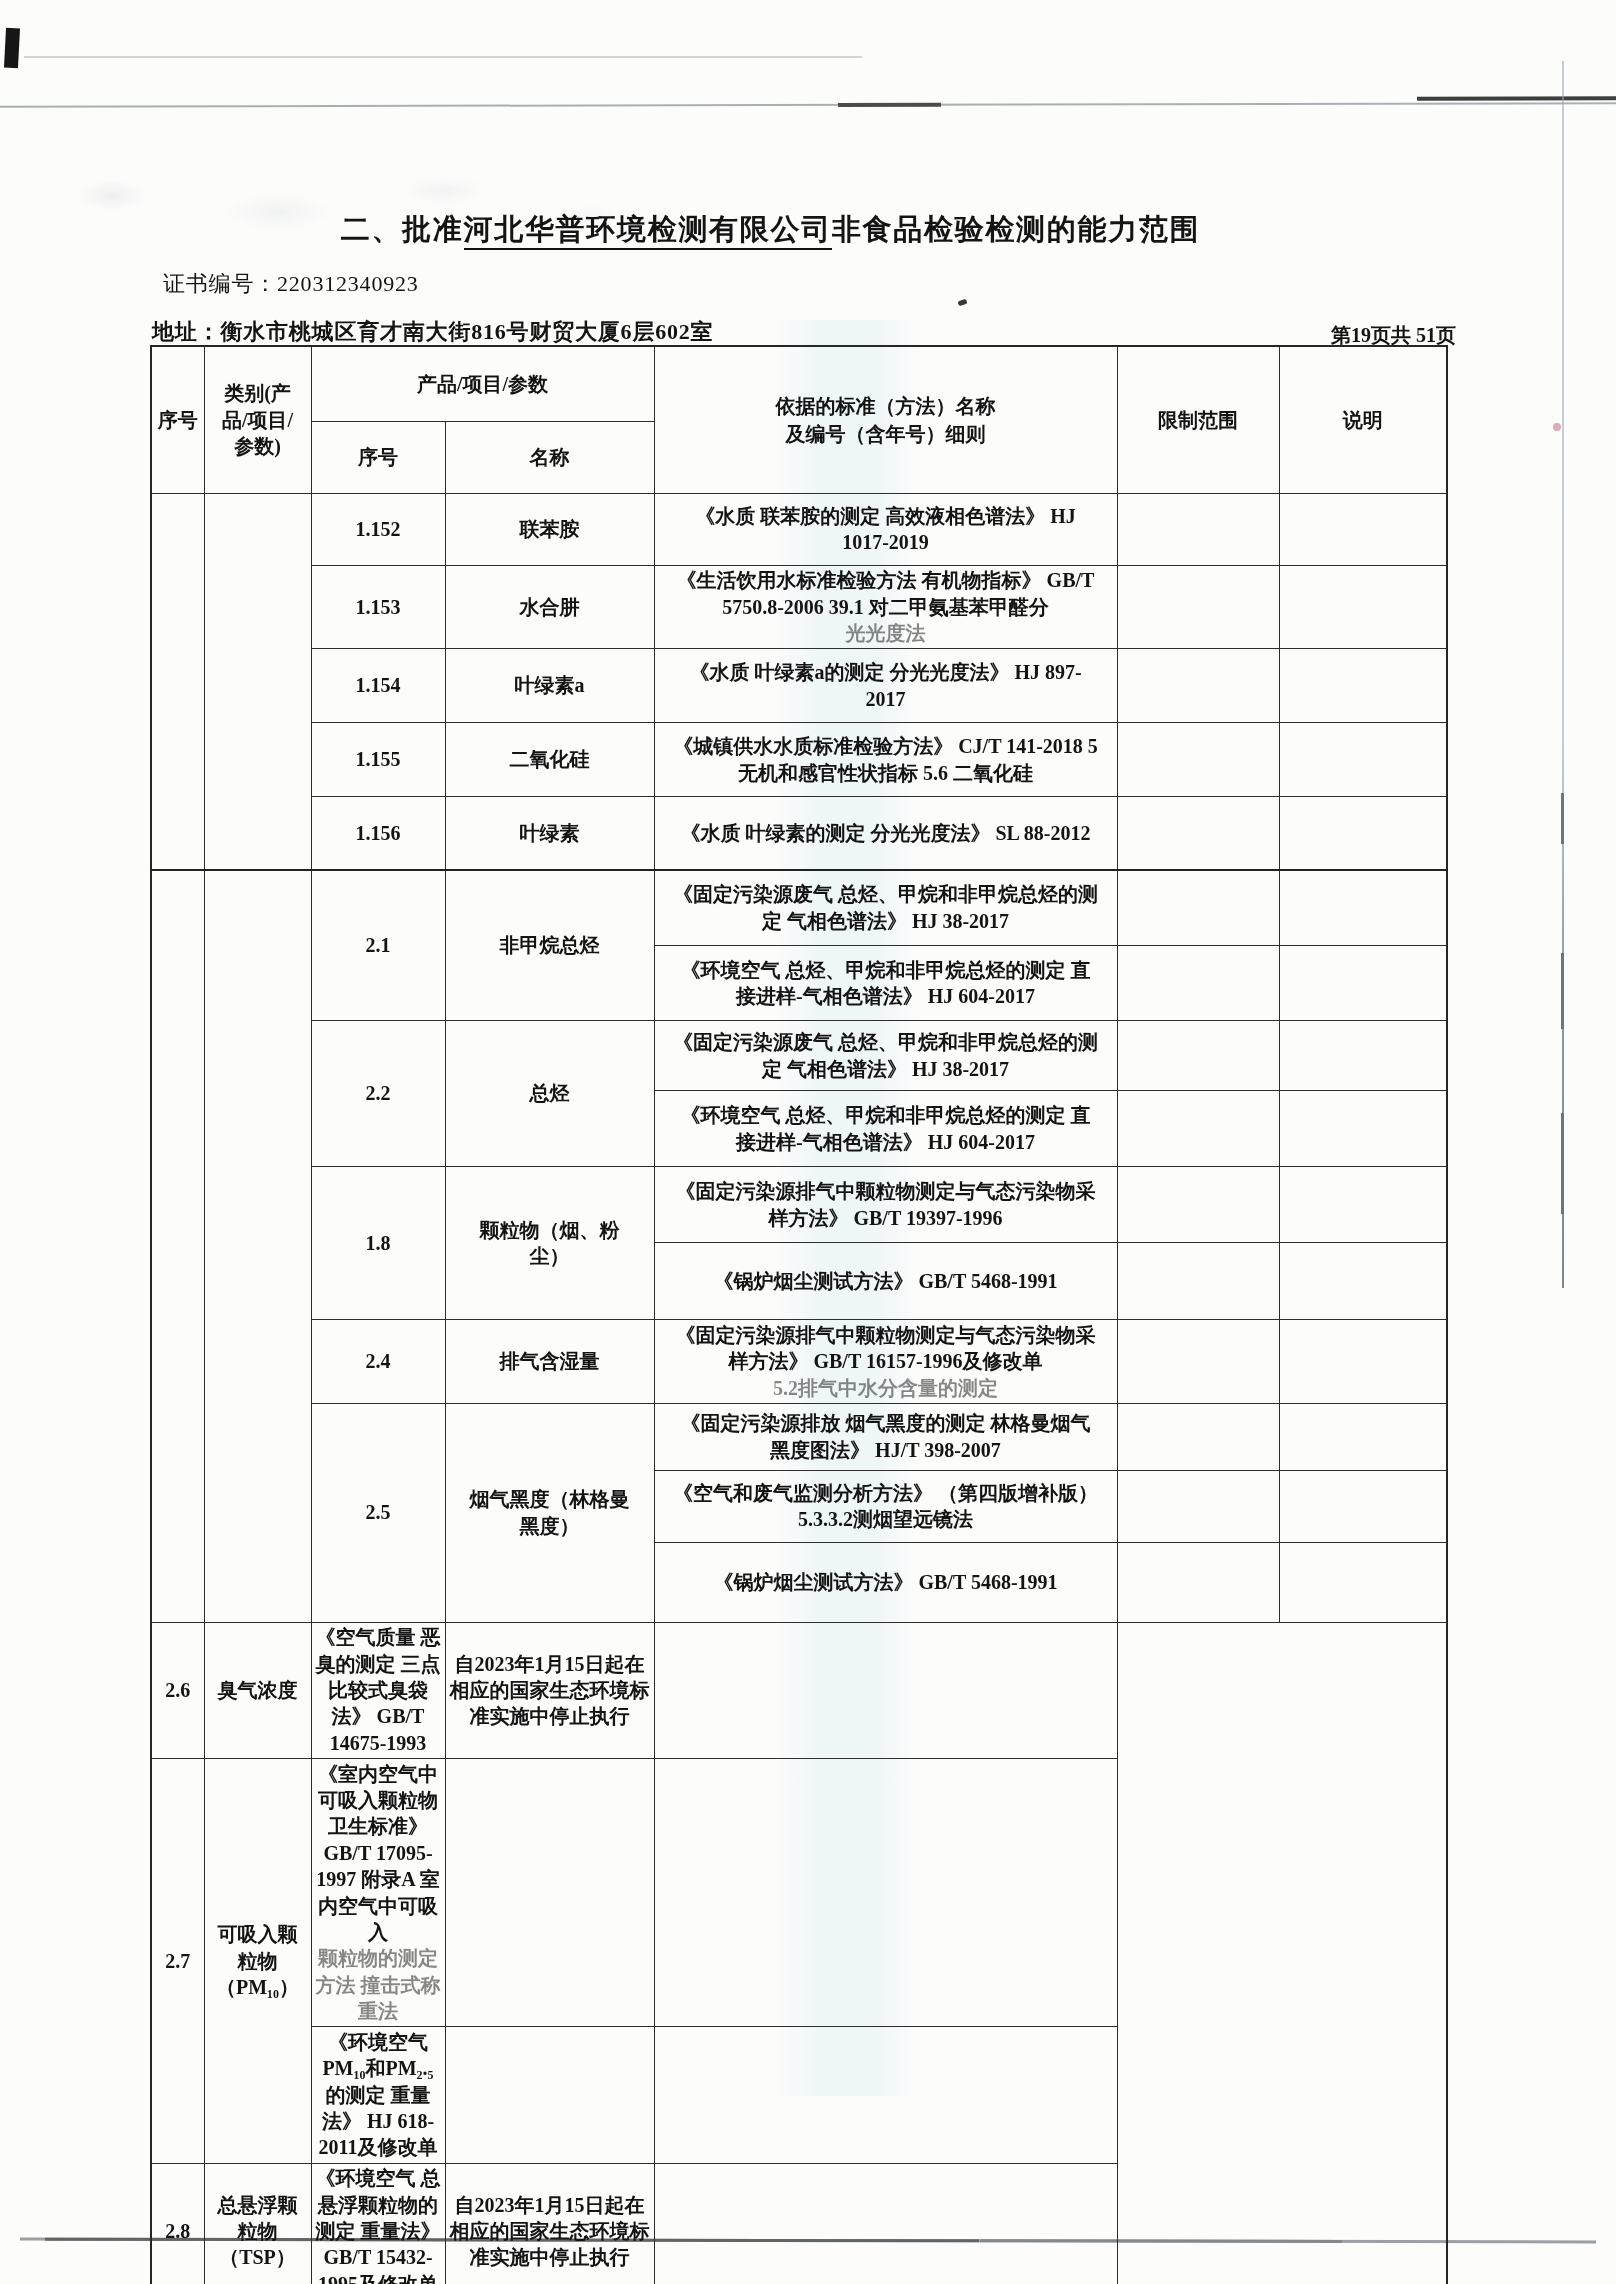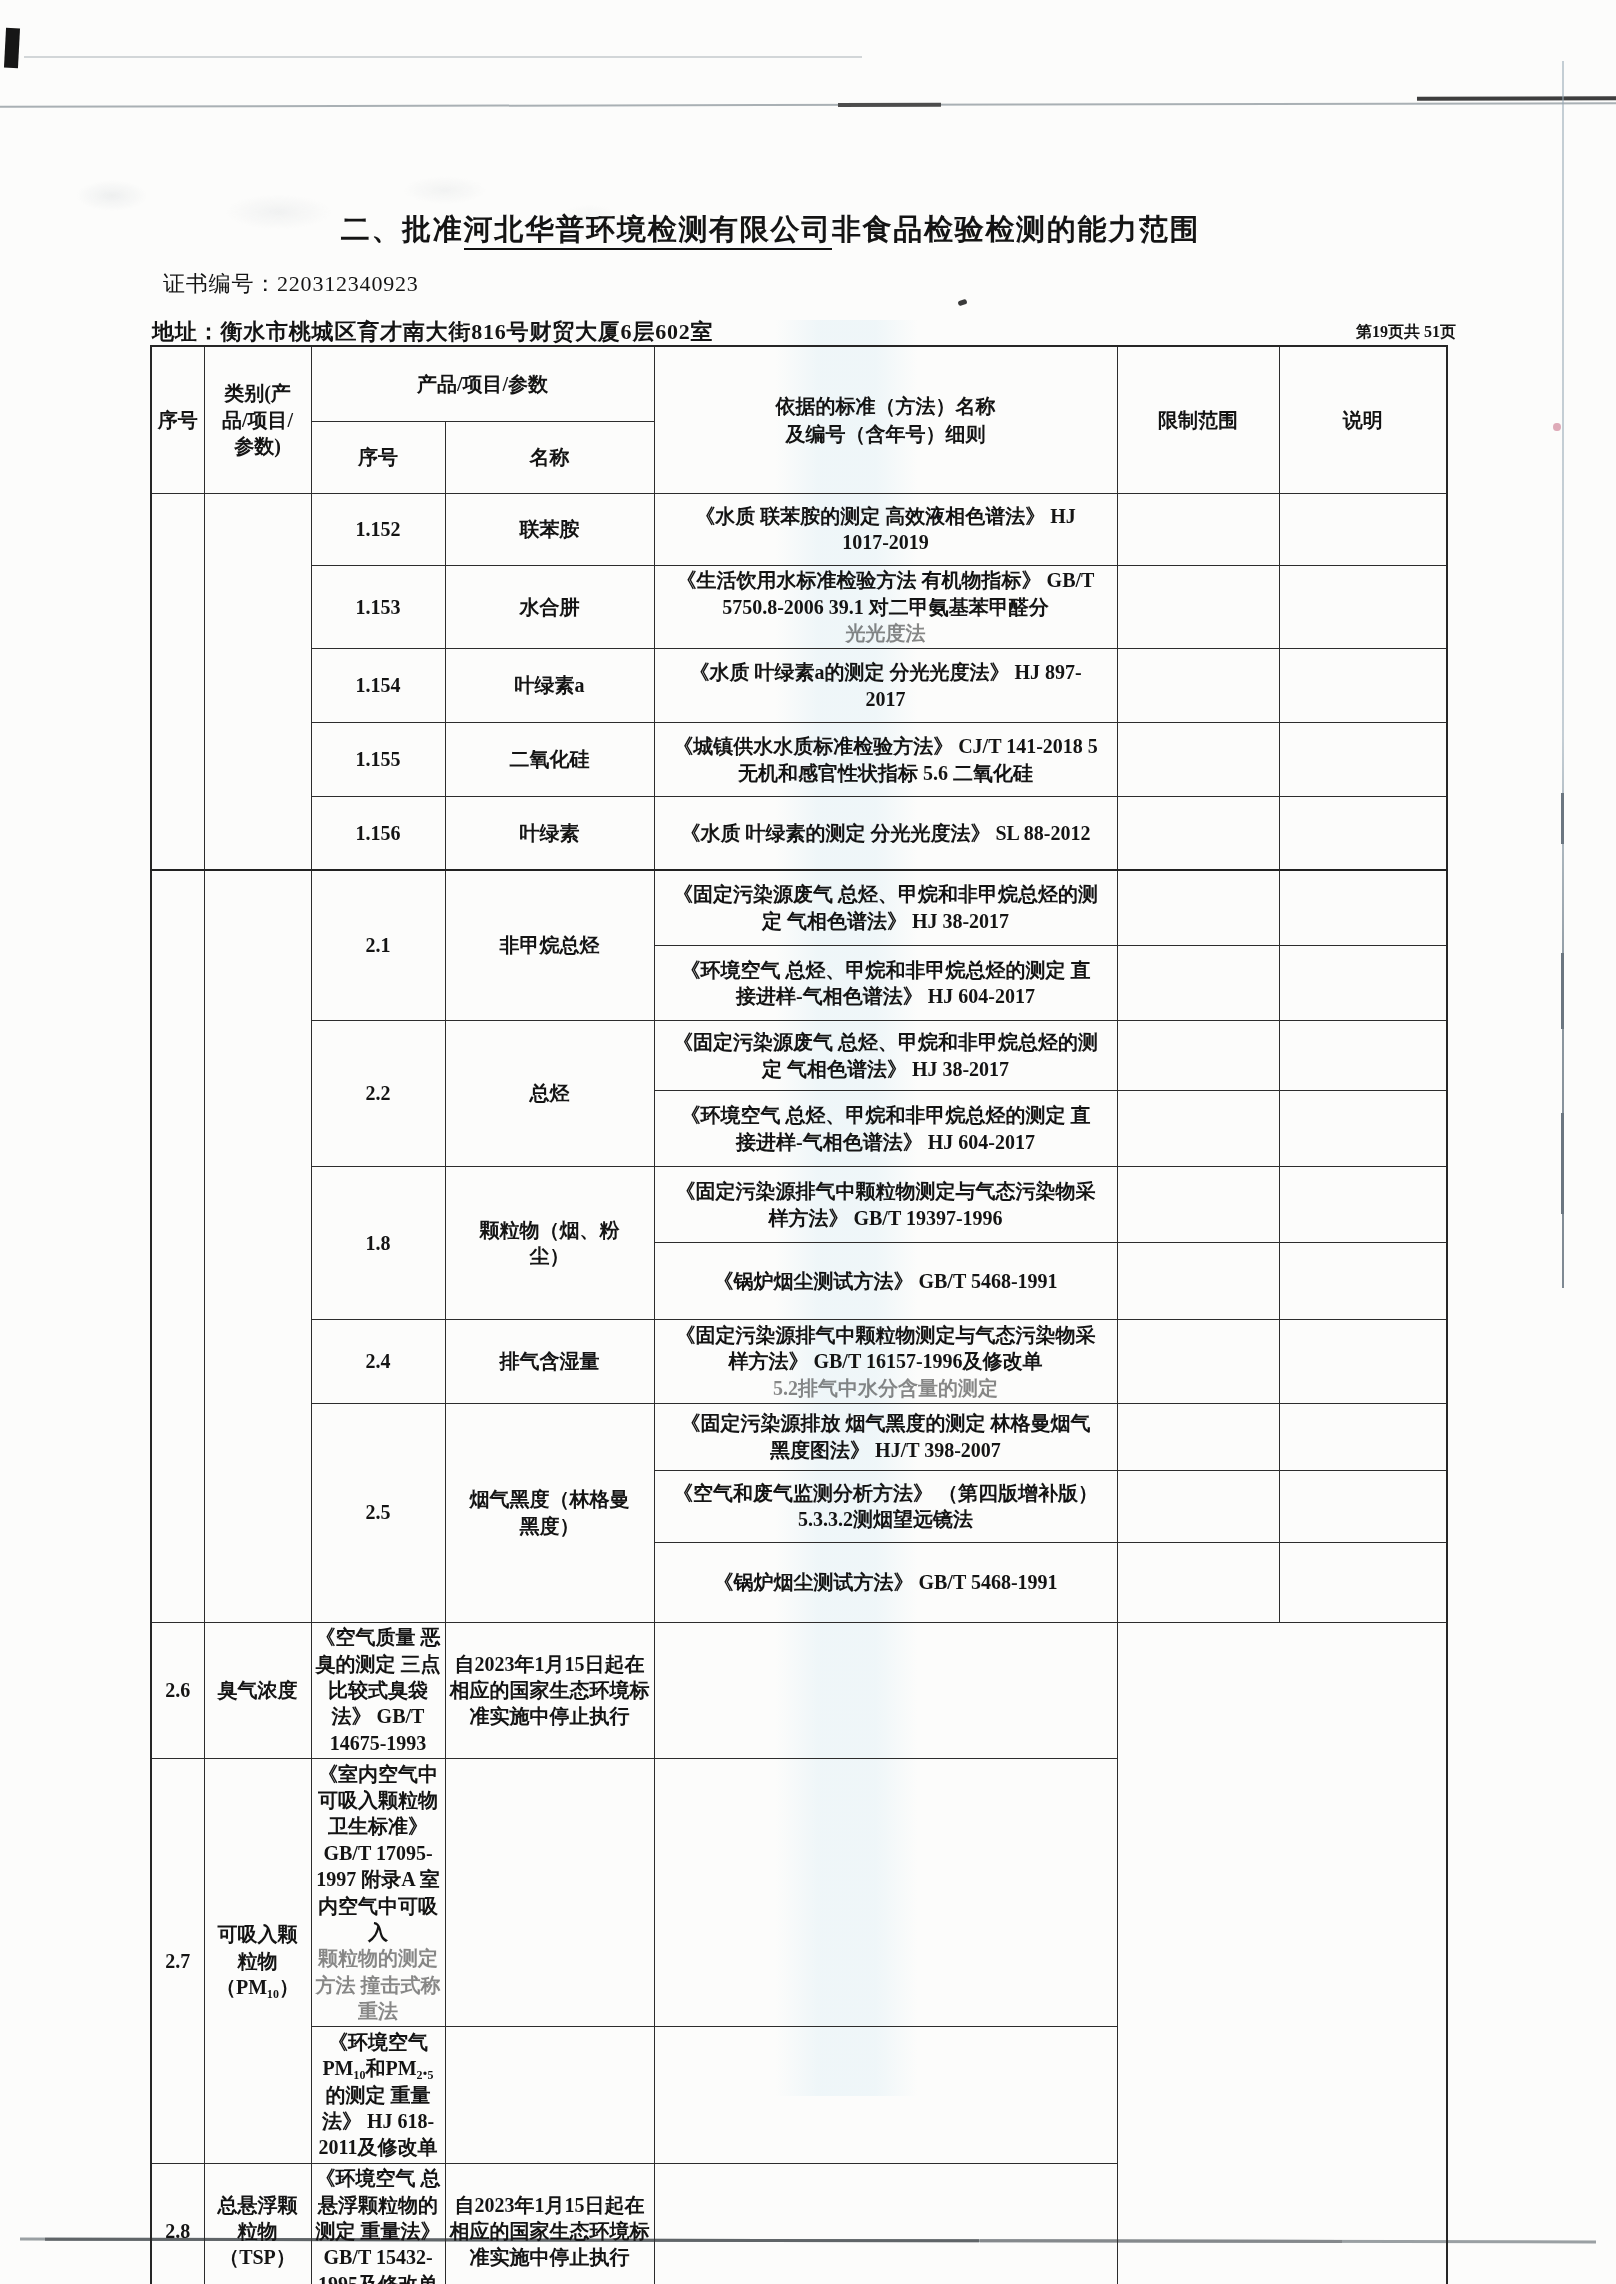--- a/index.html
+++ b/index.html
@@ -26,21 +26,21 @@
   .middot{position:absolute;left:958px;top:300px;width:9.3px;height:5px;border-radius:2.5px;background:#3a3a3a;transform:rotate(-18deg);}
   .scanline-bottom{position:absolute;left:20px;top:2239px;width:1576px;height:2.5px;background:#9aa0a3;transform:rotate(.1deg);}
   .scanline-bottom .segA{position:absolute;left:25px;top:0;width:934px;height:3.4px;background:#606568;}
   .scanline-bottom .segB{position:absolute;left:960px;top:0;width:362px;height:2.5px;background:#85898c;}
 
   .title{position:absolute;left:0;top:210px;width:1541px;text-align:center;
          font-size:29px;font-weight:bold;letter-spacing:1.7px;}
   .title .u{border-bottom:2.5px solid #111;padding-bottom:3px;}
   .cert-line{position:absolute;left:152px;top:269px;font-size:22px;font-weight:normal;letter-spacing:0.8px;margin-left:11px;}
   .addr-line{position:absolute;left:152px;top:317px;font-size:22px;font-weight:bold;letter-spacing:0.8px;}
-  .pageno{position:absolute;left:1296px;top:322px;width:160px;text-align:right;font-size:16px;font-weight:bold;}
+  .pageno{position:absolute;left:1296px;top:322px;width:160px;text-align:right;font-size:20px;font-weight:bold;}
 
   table.cap{position:absolute;left:150px;top:345px;width:1296px;border-collapse:collapse;table-layout:fixed;}
   table.cap td{border:1.7px solid #2d2d2d;text-align:center;vertical-align:middle;
          font-size:20px;font-weight:bold;padding:1.7px 3.4px;line-height:1.32;}
   table.cap{border:2.5px solid #262626;}
   .sec2top{border-top:2.5px solid #222 !important;}
   .c-std .inner{max-width:426px;margin:0 auto;}
   .c-name .inner{max-width:167px;margin:6px auto;}
   .c-cat .inner{max-width:91px;margin:0 auto;}
   .c-lim{font-size:17.7px;line-height:1.12;padding:1.7px 5px;}

